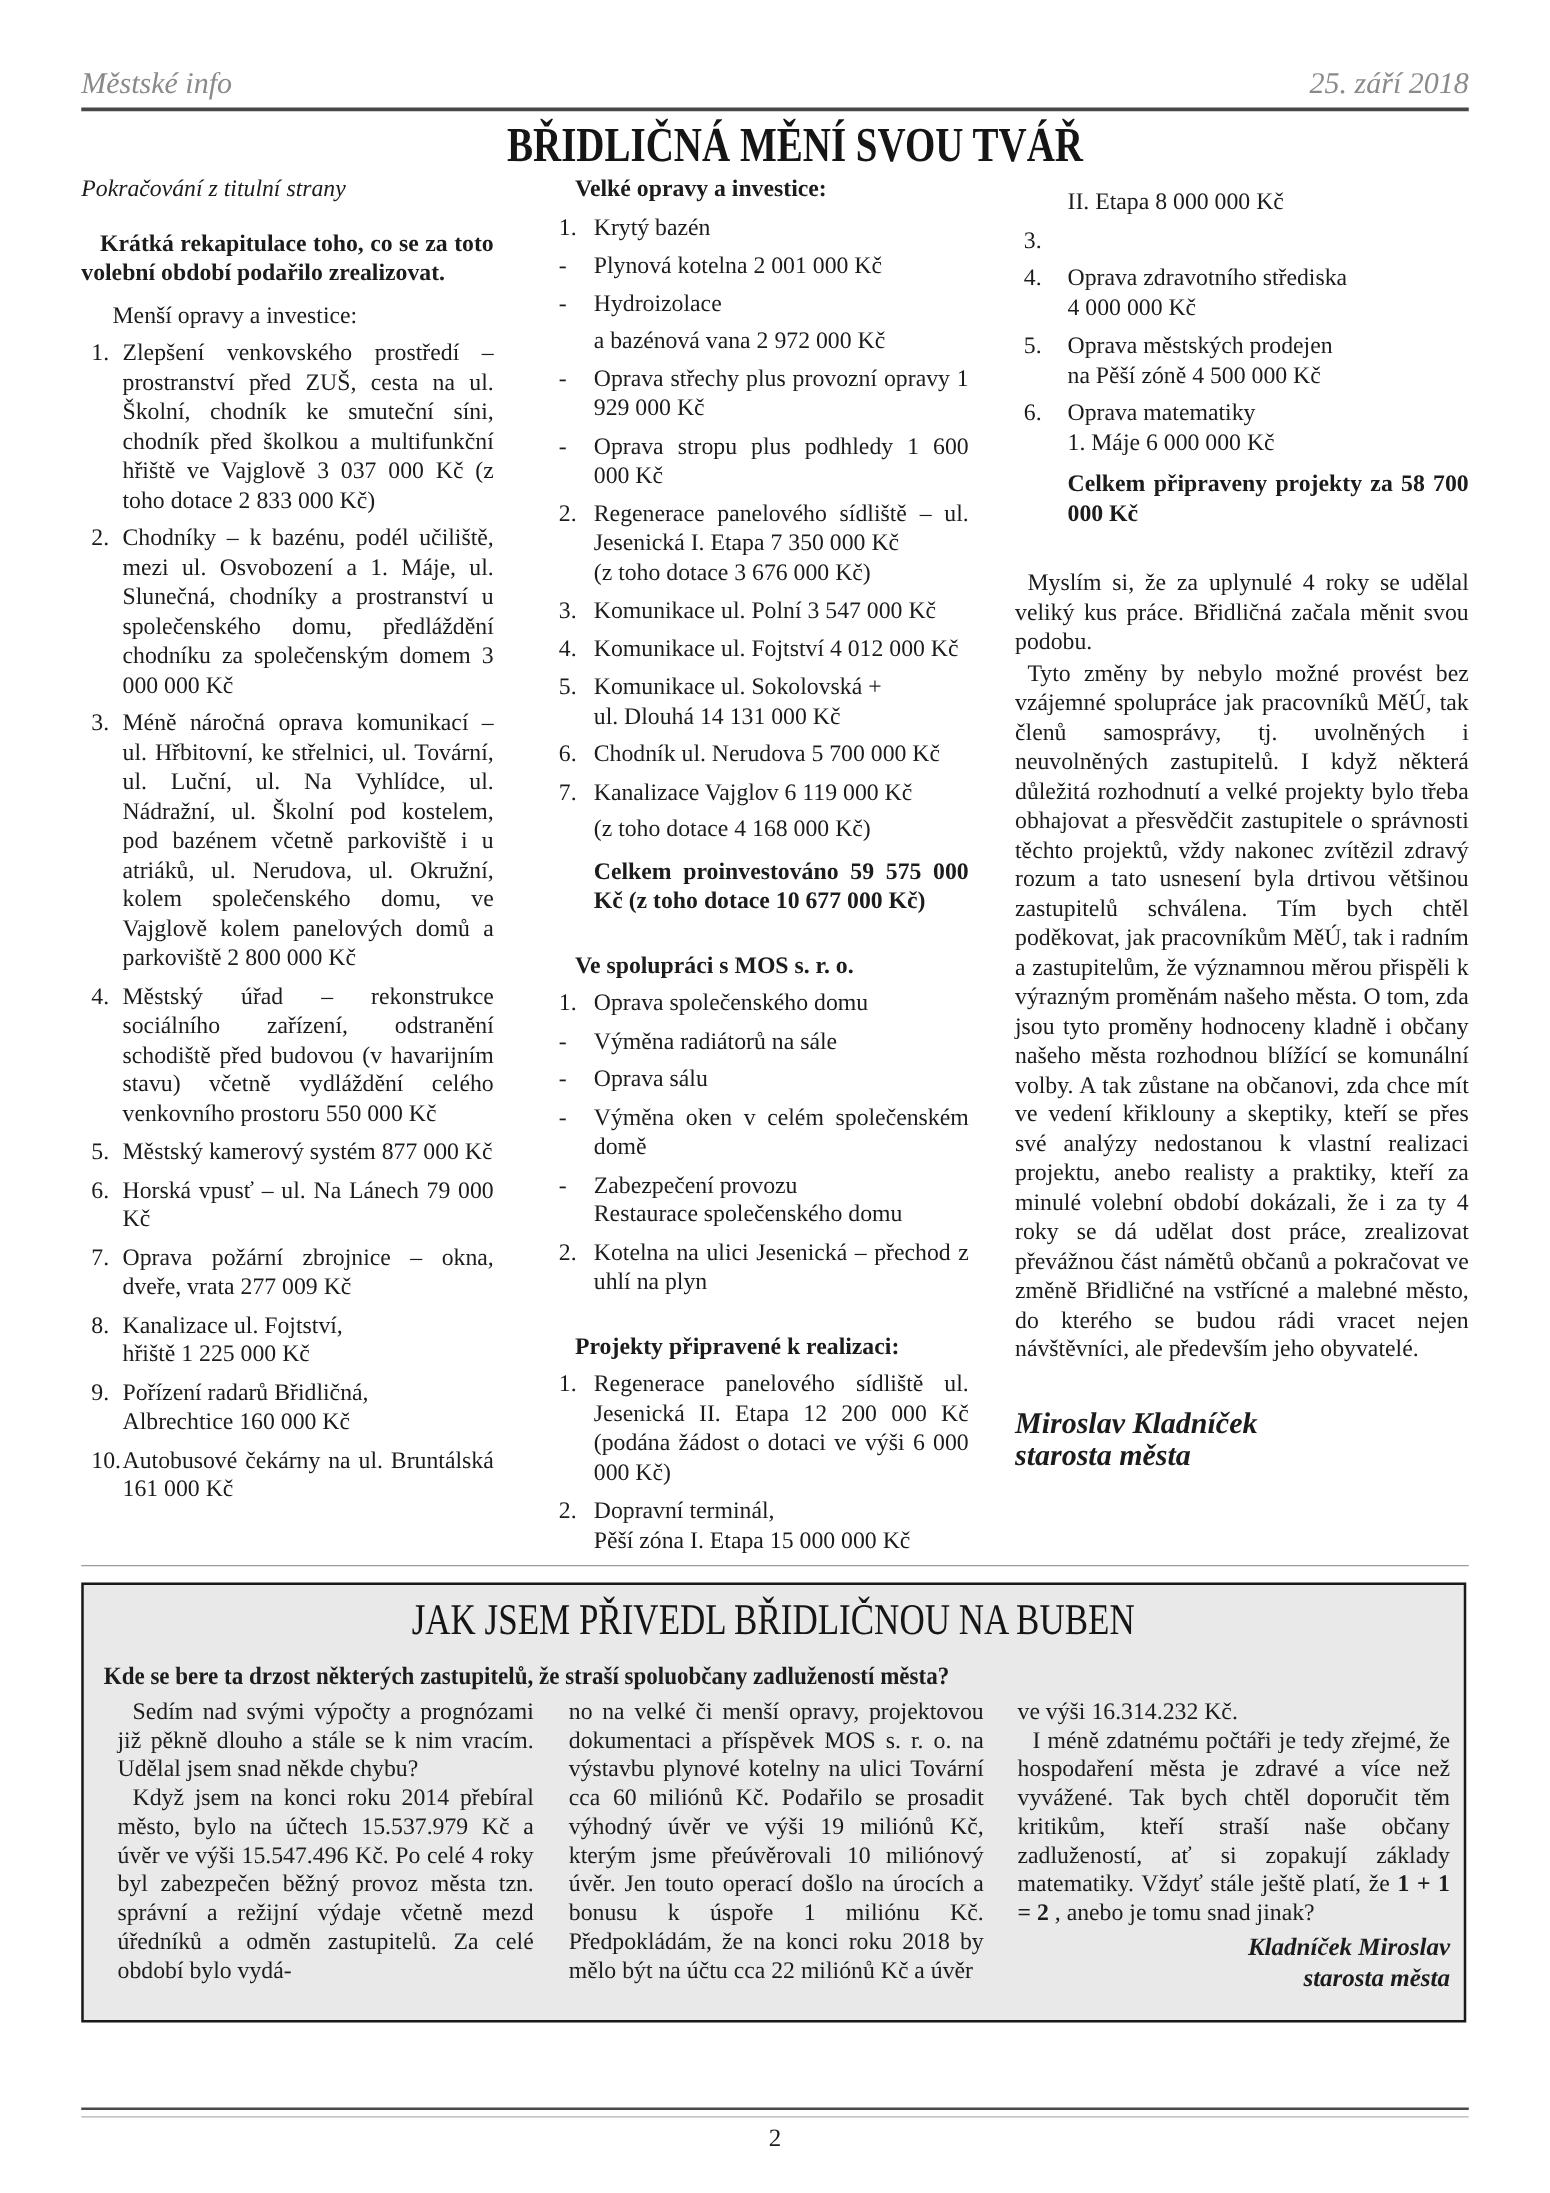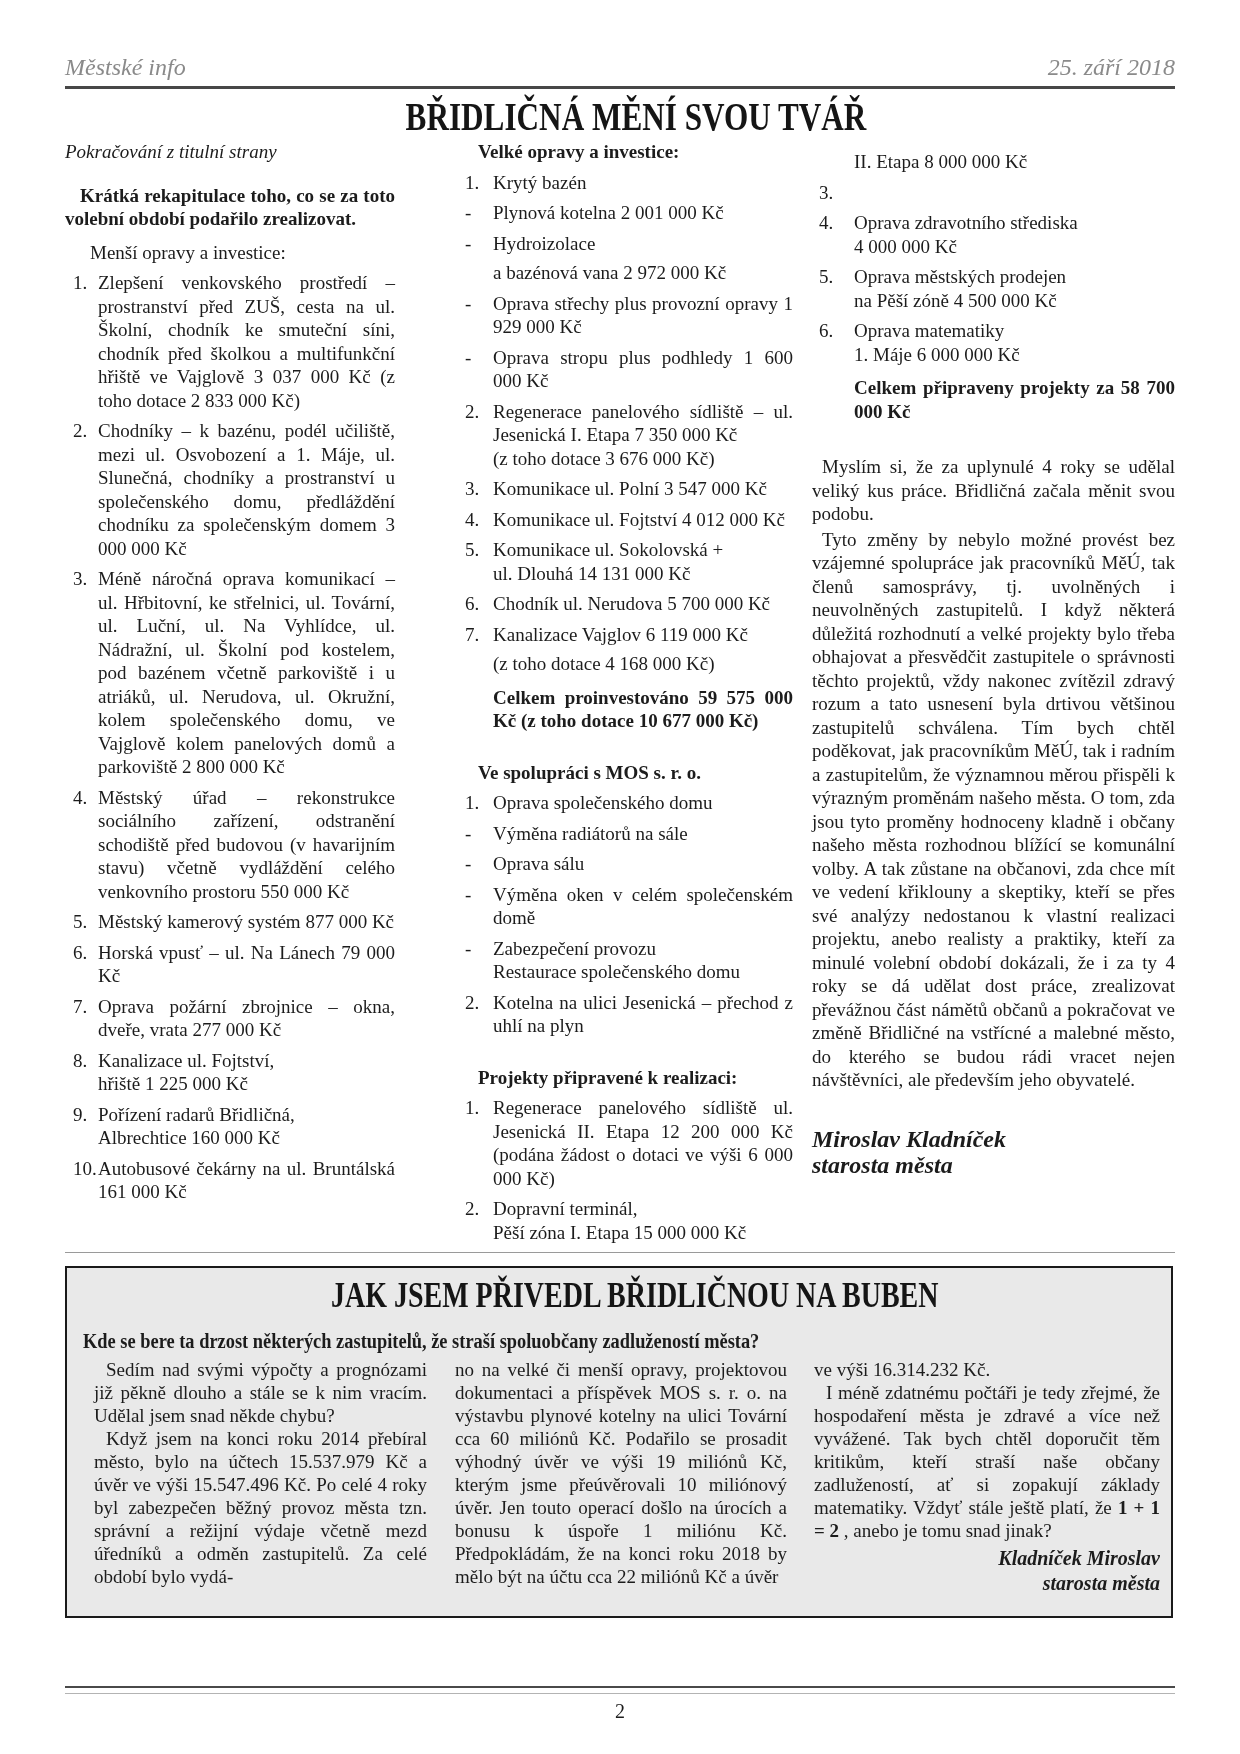--- a/index.html
+++ b/index.html
@@ -13,21 +13,21 @@
     font-style:italic;font-size:24px;color:#8a8a8a;}
   .head-rule{position:absolute;top:86px;left:65px;width:1110px;height:3px;background:#474747;}
   
   .main-title{position:absolute;top:94px;left:16px;width:1240px;text-align:center;
     font-weight:bold;font-size:39px;color:#151515;white-space:nowrap;}
   .cond{display:inline-block;transform:scaleX(0.80);transform-origin:center;}
   .cond-l{display:inline-block;transform:scaleX(0.92);transform-origin:left center;white-space:nowrap;}
   
   .col{position:absolute;font-size:19px;line-height:23.5px;}
   .c1{left:65px;top:140px;width:330px;}
-  .c2{left:463px;top:140px;width:330px;}
+  .c2{left:445px;top:140px;width:330px;}
   .c3{left:812px;top:140px;width:363px;}
   .ital{font-style:italic;}
   .intro{font-weight:bold;text-align:justify;text-indent:15px;margin-top:20px;}
   .h1c{font-weight:normal;margin-top:10px;padding-left:25px;}
   .h2c{font-weight:bold;padding-left:15px;margin-bottom:4px;}
   .h2c.gap{margin-top:28px;}
   .li{display:flex;margin-top:7px;}
   .c1 .li{padding-left:8px;}
   .c1 .mk{flex:none;width:25px;}
   .c2 .li{padding-left:2px;}
@@ -37,21 +37,21 @@
   .bd{flex:1;text-align:justify;}
   .total{font-weight:bold;margin-top:10px;text-align:justify;}
   .c2 .total{padding-left:30px;}
   .c3 .total{padding-left:42px;}
   .para{text-align:justify;text-indent:10px;margin-top:2px;}
   .para.first{margin-top:32px;}
   .sig{margin-top:34px;text-align:left;font-style:italic;font-weight:bold;font-size:24px;line-height:26px;}
   
   .divider{position:absolute;top:1252px;left:65px;width:1110px;height:1px;background:#9a9a9a;}
   .box{position:absolute;top:1266px;left:65px;width:1104px;height:348px;background:#e9e9e9;border:2px solid #1a1a1a;}
-  .box-title{position:absolute;top:8px;left:0;width:100%;text-align:center;font-weight:bold;font-size:35px;color:#151515;white-space:nowrap;margin-left:16px;}
+  .box-title{position:absolute;top:8px;left:0;width:100%;text-align:center;font-weight:normal;font-size:35px;color:#151515;white-space:nowrap;}
   .box-q{position:absolute;top:62px;left:16px;font-weight:bold;font-size:20px;white-space:nowrap;}
   .bcol{position:absolute;top:90px;font-size:19px;line-height:23px;}
   .bc1{left:27px;width:333px;}
   .bc2{left:388px;width:332px;}
   .bc3{left:747px;width:346px;}
   .bpara{text-align:justify;text-indent:12px;}
   .bpara.noind{text-indent:0;}
   .bsig{margin-top:4px;text-align:right;font-style:italic;font-weight:bold;font-size:20px;line-height:25px;}
   
   .foot-rule1{position:absolute;top:1686px;left:65px;width:1110px;height:2px;background:#4a4a4a;}
@@ -96,21 +96,21 @@
   <div class="li">
       <span class="mk">5.</span>
       <span class="bd">Městský kamerový systém 877 000 Kč</span>
     </div>
   <div class="li">
       <span class="mk">6.</span>
       <span class="bd">Horská vpusť – ul. Na Lánech 79 000 Kč</span>
     </div>
   <div class="li">
       <span class="mk">7.</span>
-      <span class="bd">Oprava požární zbrojnice – okna, dveře, vrata 277 000 Kč</span>
+      <span class="bd">Oprava požární zbrojnice – okna, dveře, vrata 277 009 Kč</span>
     </div>
   <div class="li">
       <span class="mk">8.</span>
       <span class="bd">
         <div>Kanalizace ul. Fojtství,</div>
         <div>hřiště 1 225 000 Kč</div>
       </span>
     </div>
   <div class="li">
       <span class="mk">9.</span>

